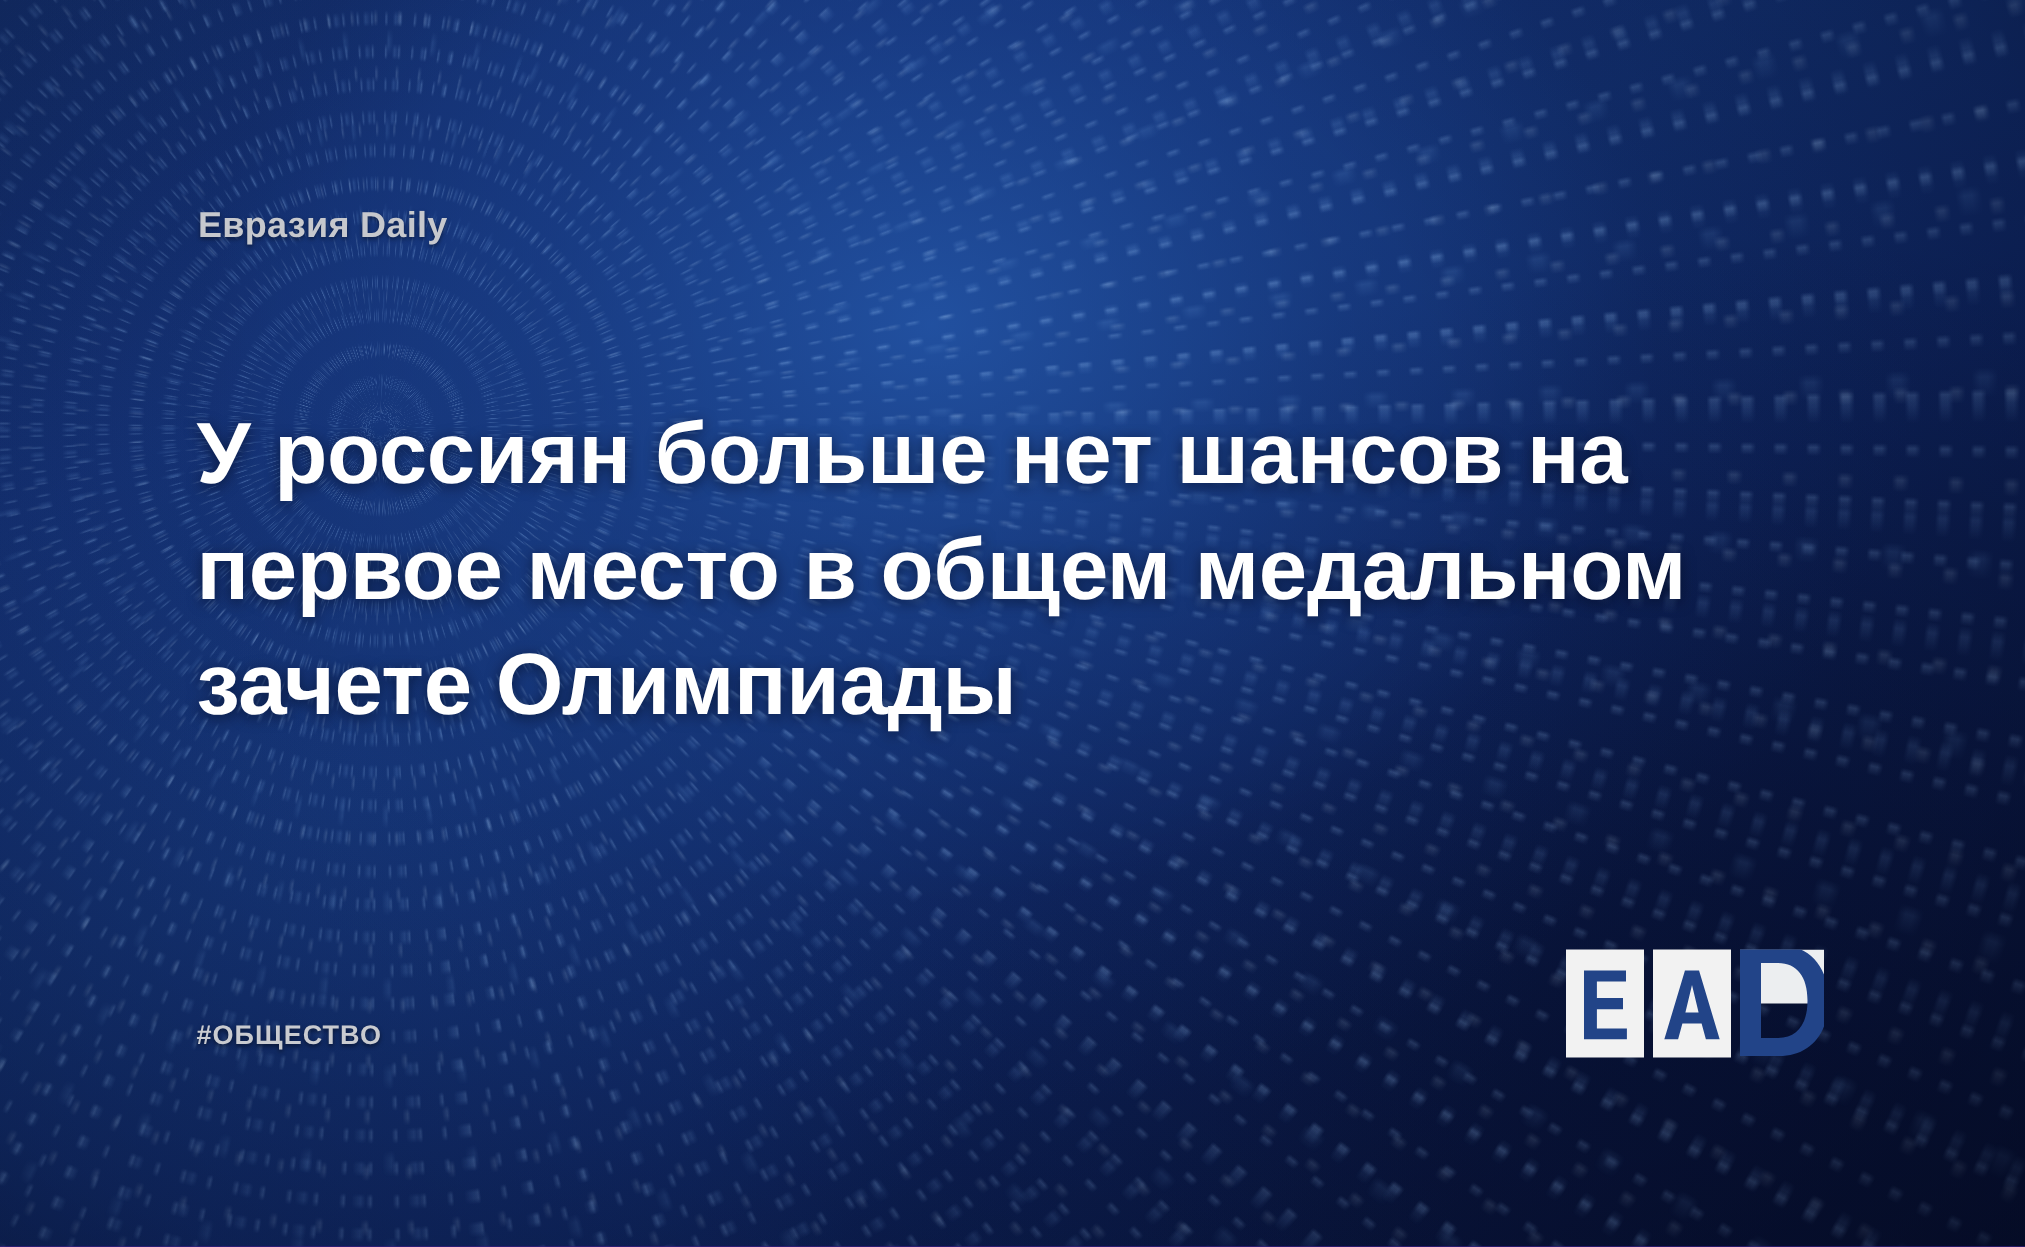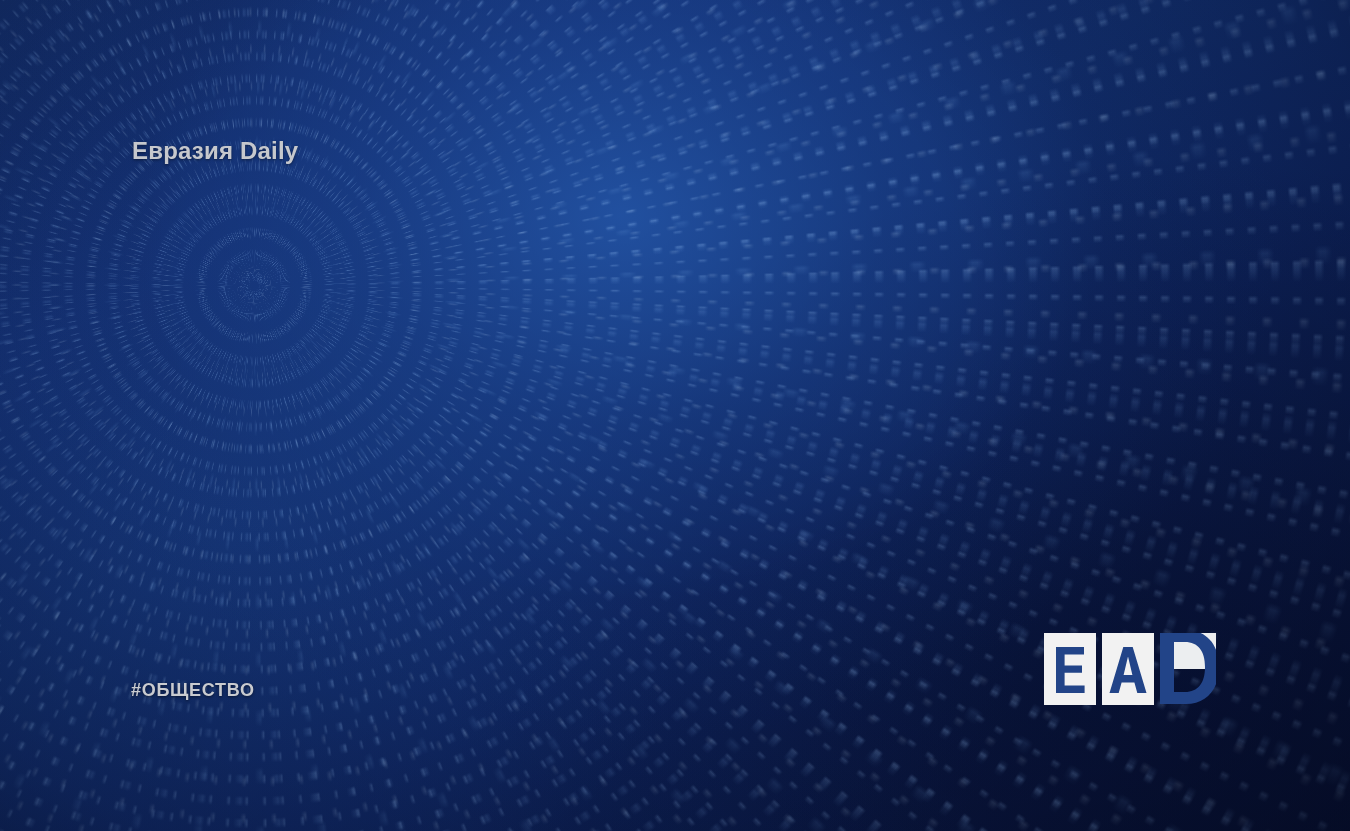--- a/index.html
+++ b/index.html
@@ -240,20 +240,21 @@
   <div class="sky"></div>
   <div class="trails"></div>
   <div class="trails t2"></div>
   <div class="trails t3"></div>
   <div class="vignette"></div>
 
   <div class="content">
 
     <div class="site-name">Евразия Daily</div>
 
+    <h1 class="headline">У россиян больше нет шансов на первое место в общем медальном зачете Олимпиады</h1>
 
     <div class="tag">#ОБЩЕСТВО</div>
 
     <div class="logo">
 
       <div class="logo-tile">
         <span>
           <svg width="34" height="48" viewBox="0 0 34 48" aria-hidden="true">
             <path fill="#224488" d="M3 2h28v7.4H11.6v11.0H29v7.4H11.6v12.8H31.6V48H3z"></path>
           </svg>

